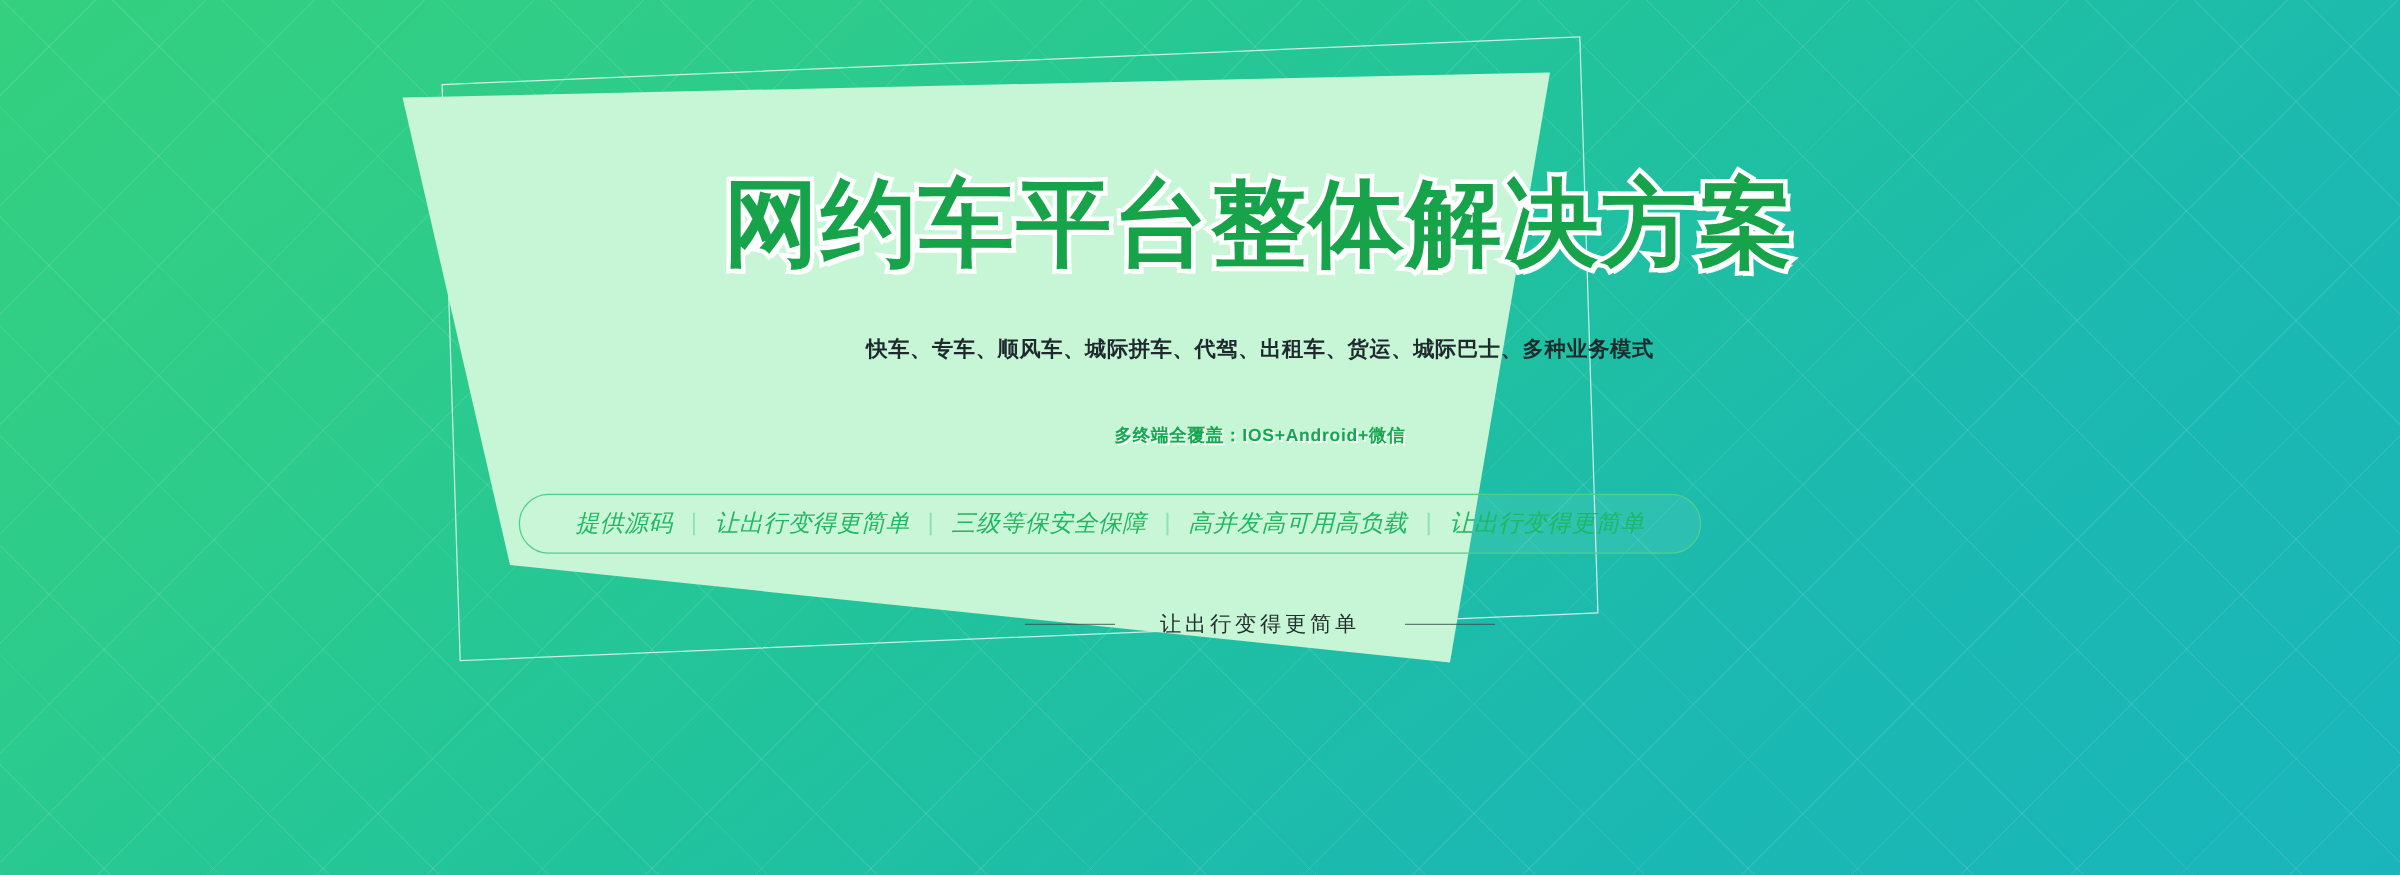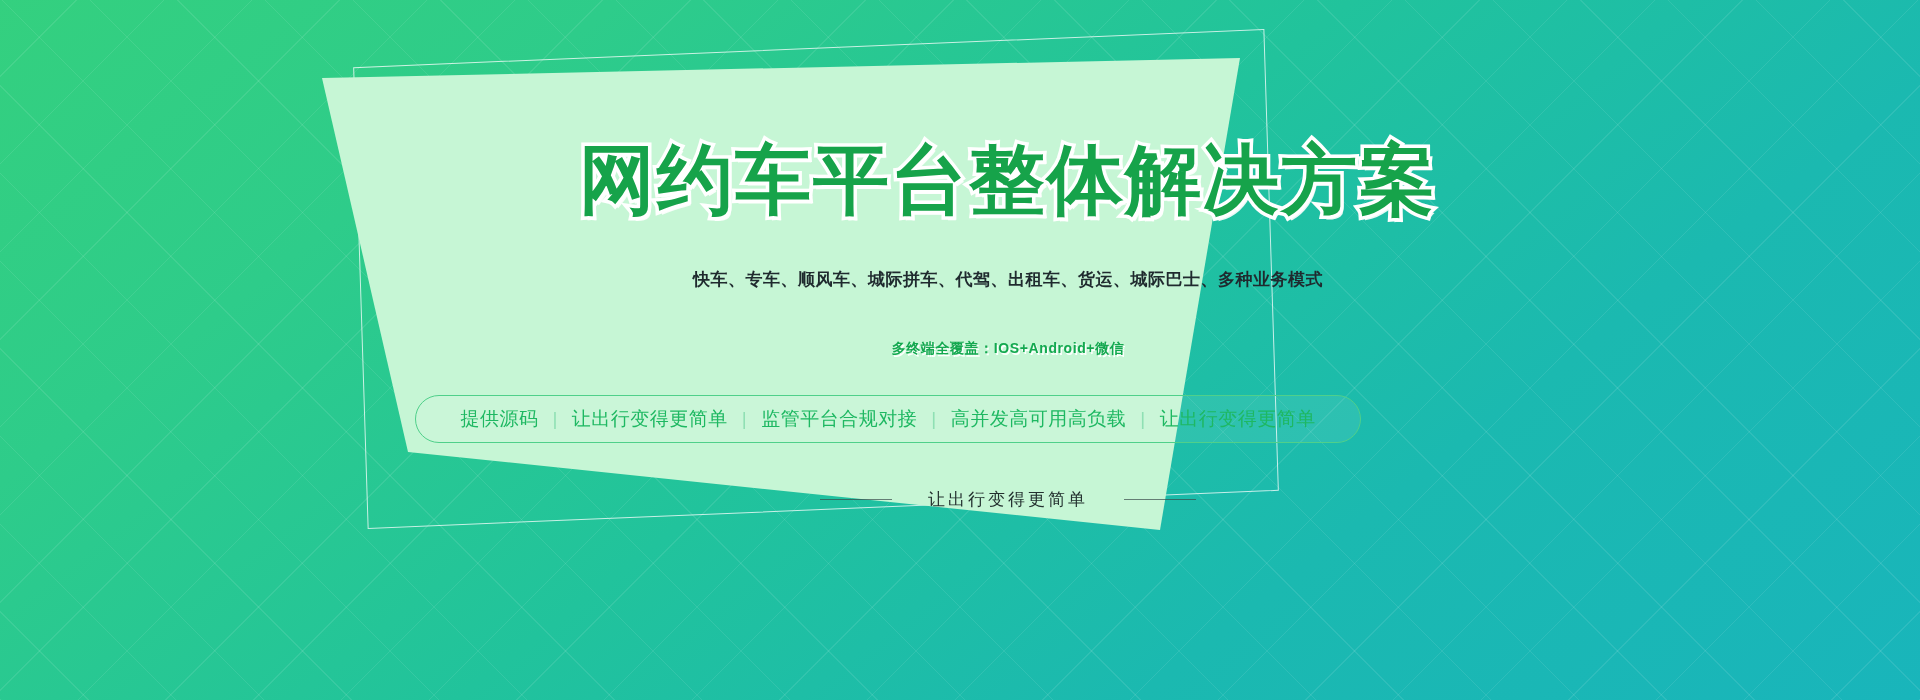--- a/index.html
+++ b/index.html
@@ -111,20 +111,21 @@
     white-space: nowrap;
   }
 
   .pill-wrap {
     position: absolute;
     top: 395px;
     left: 0;
     width: 1680px;
     display: flex;
     justify-content: center;
+    font-style: italic;
   }
   .pill {
     border: 1.5px solid #4fd08a;
     border-radius: 30px;
     padding: 10px 30px;
     font-size: 19px;
     color: #1eb862;
     letter-spacing: 0.5px;
     white-space: nowrap;
     display: flex;
@@ -180,21 +181,21 @@
     <div class="subtitle">快车、专车、顺风车、城际拼车、代驾、出租车、货运、城际巴士、多种业务模式</div>
 
     <div class="platforms">多终端全覆盖：IOS+Android+微信</div>
 
     <div class="pill-wrap">
       <div class="pill">
         <span class="feat">提供源码</span>
         <span class="sep">|</span>
         <span class="feat">让出行变得更简单</span>
         <span class="sep">|</span>
-        <span class="feat">监管平台合规对接</span>
+        <span class="feat">三级等保安全保障</span>
         <span class="sep">|</span>
         <span class="feat">高并发高可用高负载</span>
         <span class="sep">|</span>
         <span class="feat">让出行变得更简单</span>
       </div>
     </div>
 
     <div class="tagline-wrap">
       <div class="tline"></div>
       <div class="tagline">让出行变得更简单</div>

